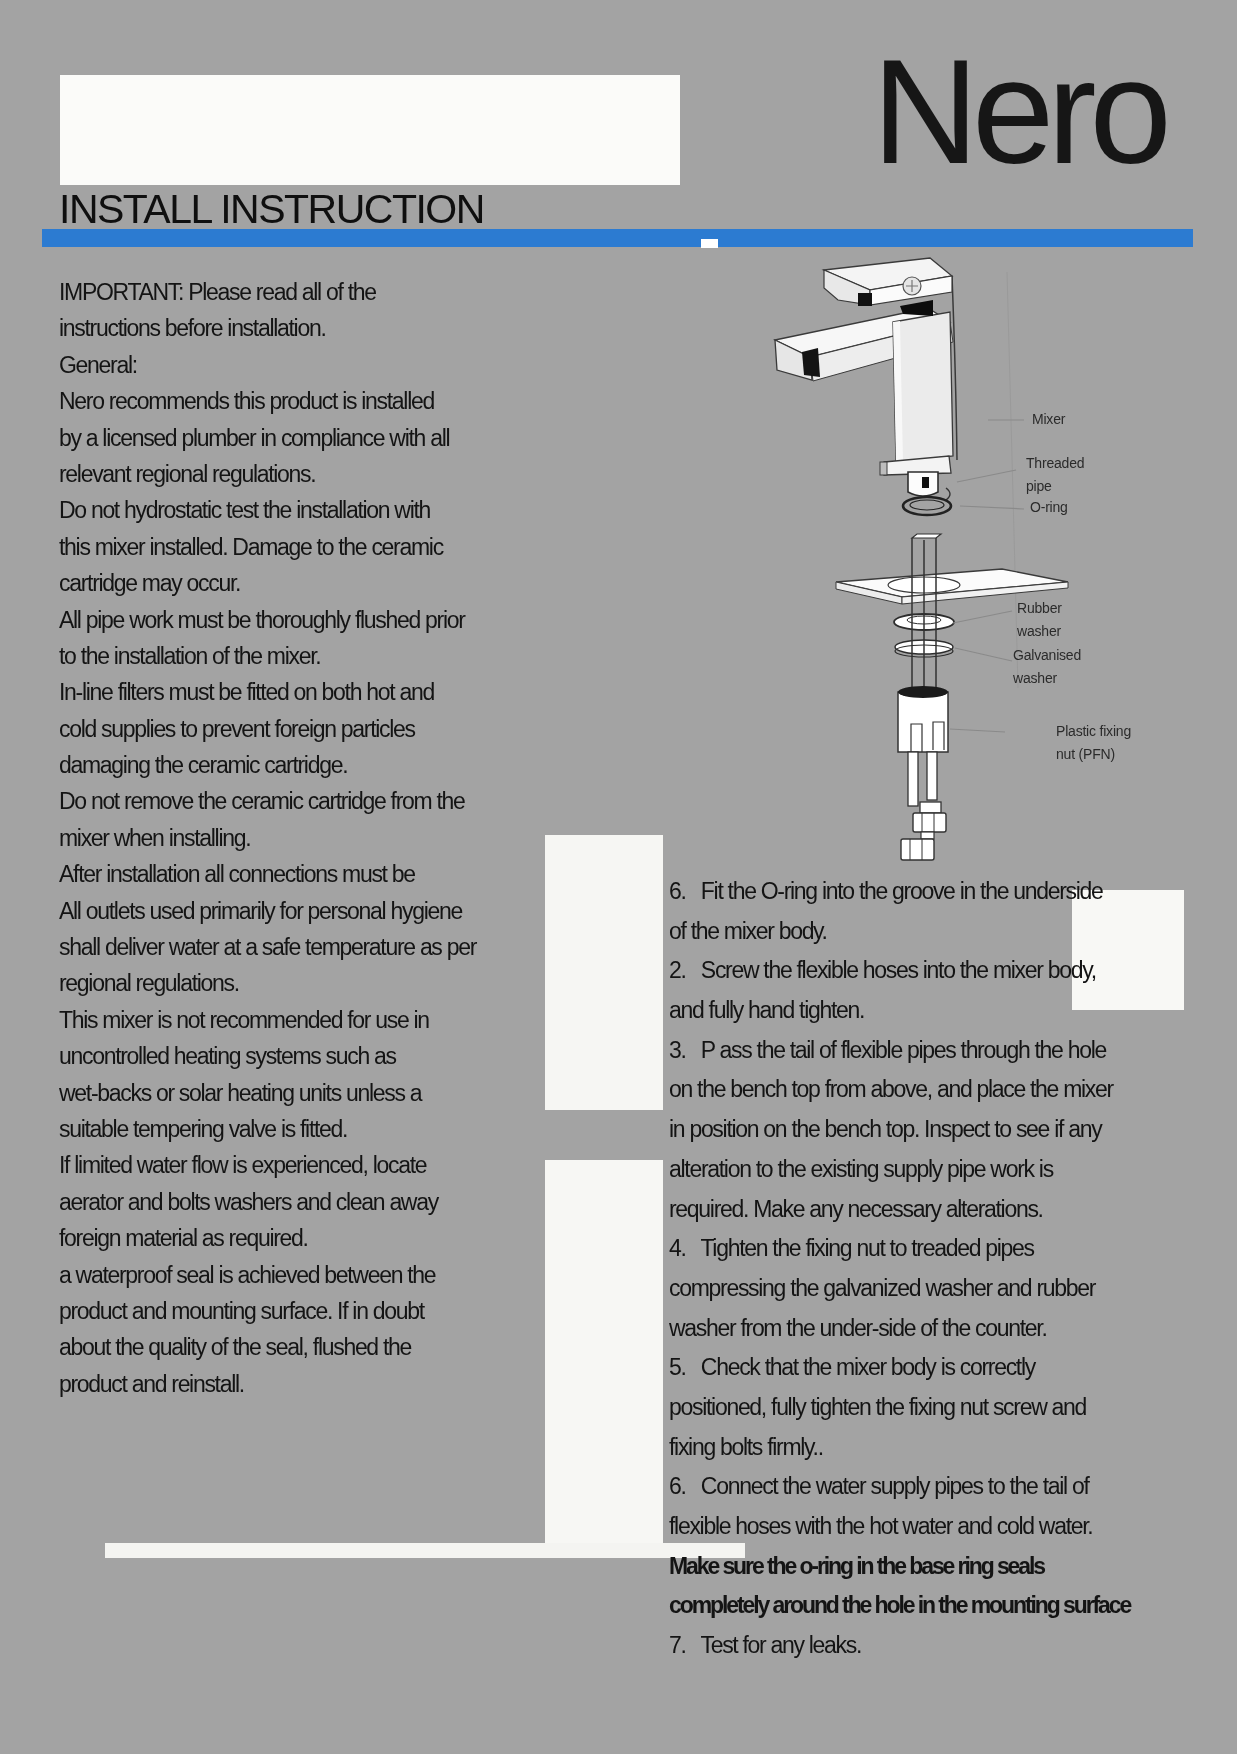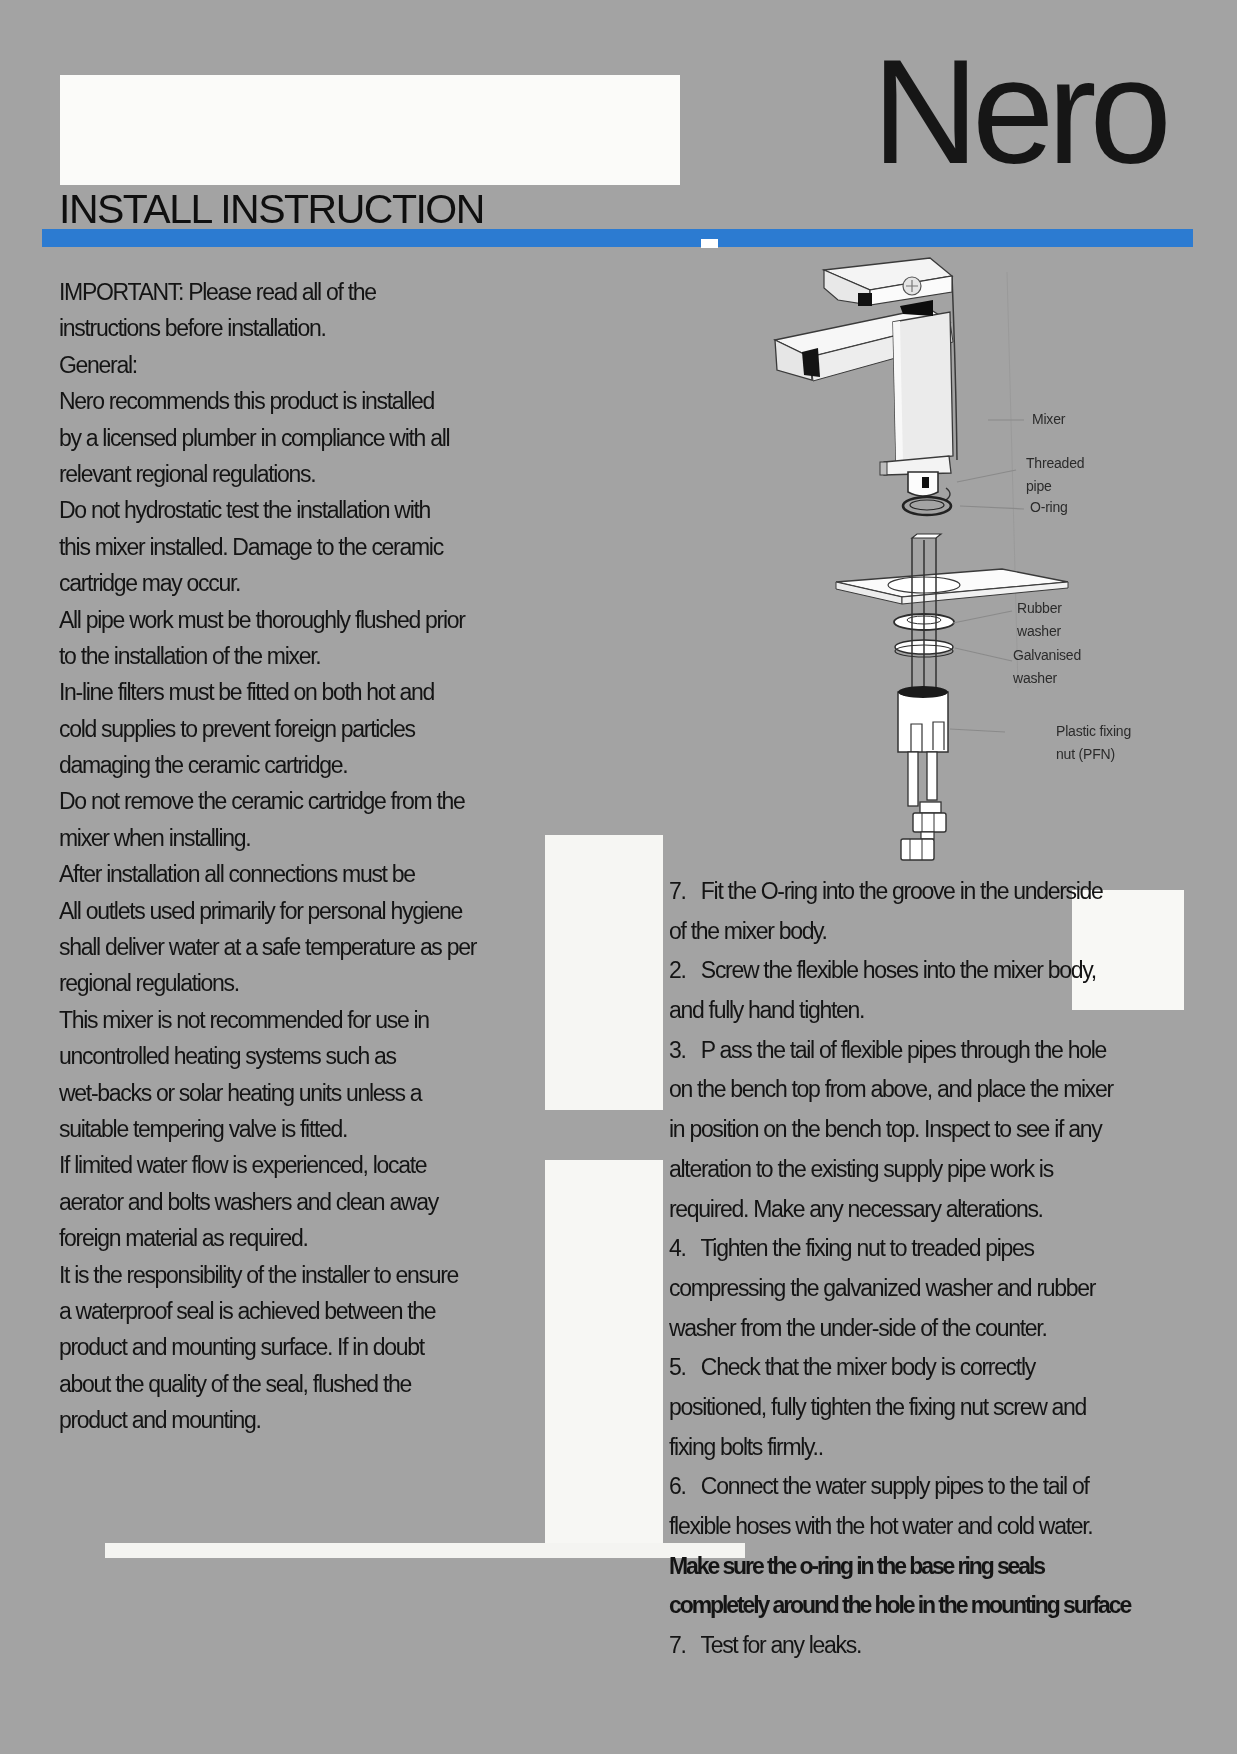--- a/index.html
+++ b/index.html
@@ -68,28 +68,27 @@
       <div class="tline">All outlets used primarily for personal hygiene</div>
       <div class="tline">shall deliver water at a safe temperature as per</div>
       <div class="tline">regional regulations.</div>
       <div class="tline">This mixer is not recommended for use in</div>
       <div class="tline">uncontrolled heating systems such as</div>
       <div class="tline">wet-backs or solar heating units unless a</div>
       <div class="tline">suitable tempering valve is fitted.</div>
       <div class="tline">If limited water flow is experienced, locate</div>
       <div class="tline">aerator and bolts washers and clean away</div>
       <div class="tline">foreign material as required.</div>
-      <div class="tline">It is the responsibility of the installer to ensure</div>
       <div class="tline">a waterproof seal is achieved between the</div>
       <div class="tline">product and mounting surface. If in doubt</div>
       <div class="tline">about the quality of the seal, flushed the</div>
-      <div class="tline">product and mounting.</div>
+      <div class="tline">product and reinstall.</div>
     </div>
   <div class="steps">
-      <div class="tline">7.   Fit the O-ring into the groove in the underside</div>
+      <div class="tline">6.   Fit the O-ring into the groove in the underside</div>
       <div class="tline">of the mixer body.</div>
       <div class="tline">2.   Screw the flexible hoses into the mixer body,</div>
       <div class="tline">and fully hand tighten.</div>
       <div class="tline">3.   P ass the tail of flexible pipes through the hole</div>
       <div class="tline">on the bench top from above, and place the mixer</div>
       <div class="tline">in position on the bench top. Inspect to see if any</div>
       <div class="tline">alteration to the existing supply pipe work is</div>
       <div class="tline">required. Make any necessary alterations.</div>
       <div class="tline">4.   Tighten the fixing nut to treaded pipes</div>
       <div class="tline">compressing the galvanized washer and rubber</div>

